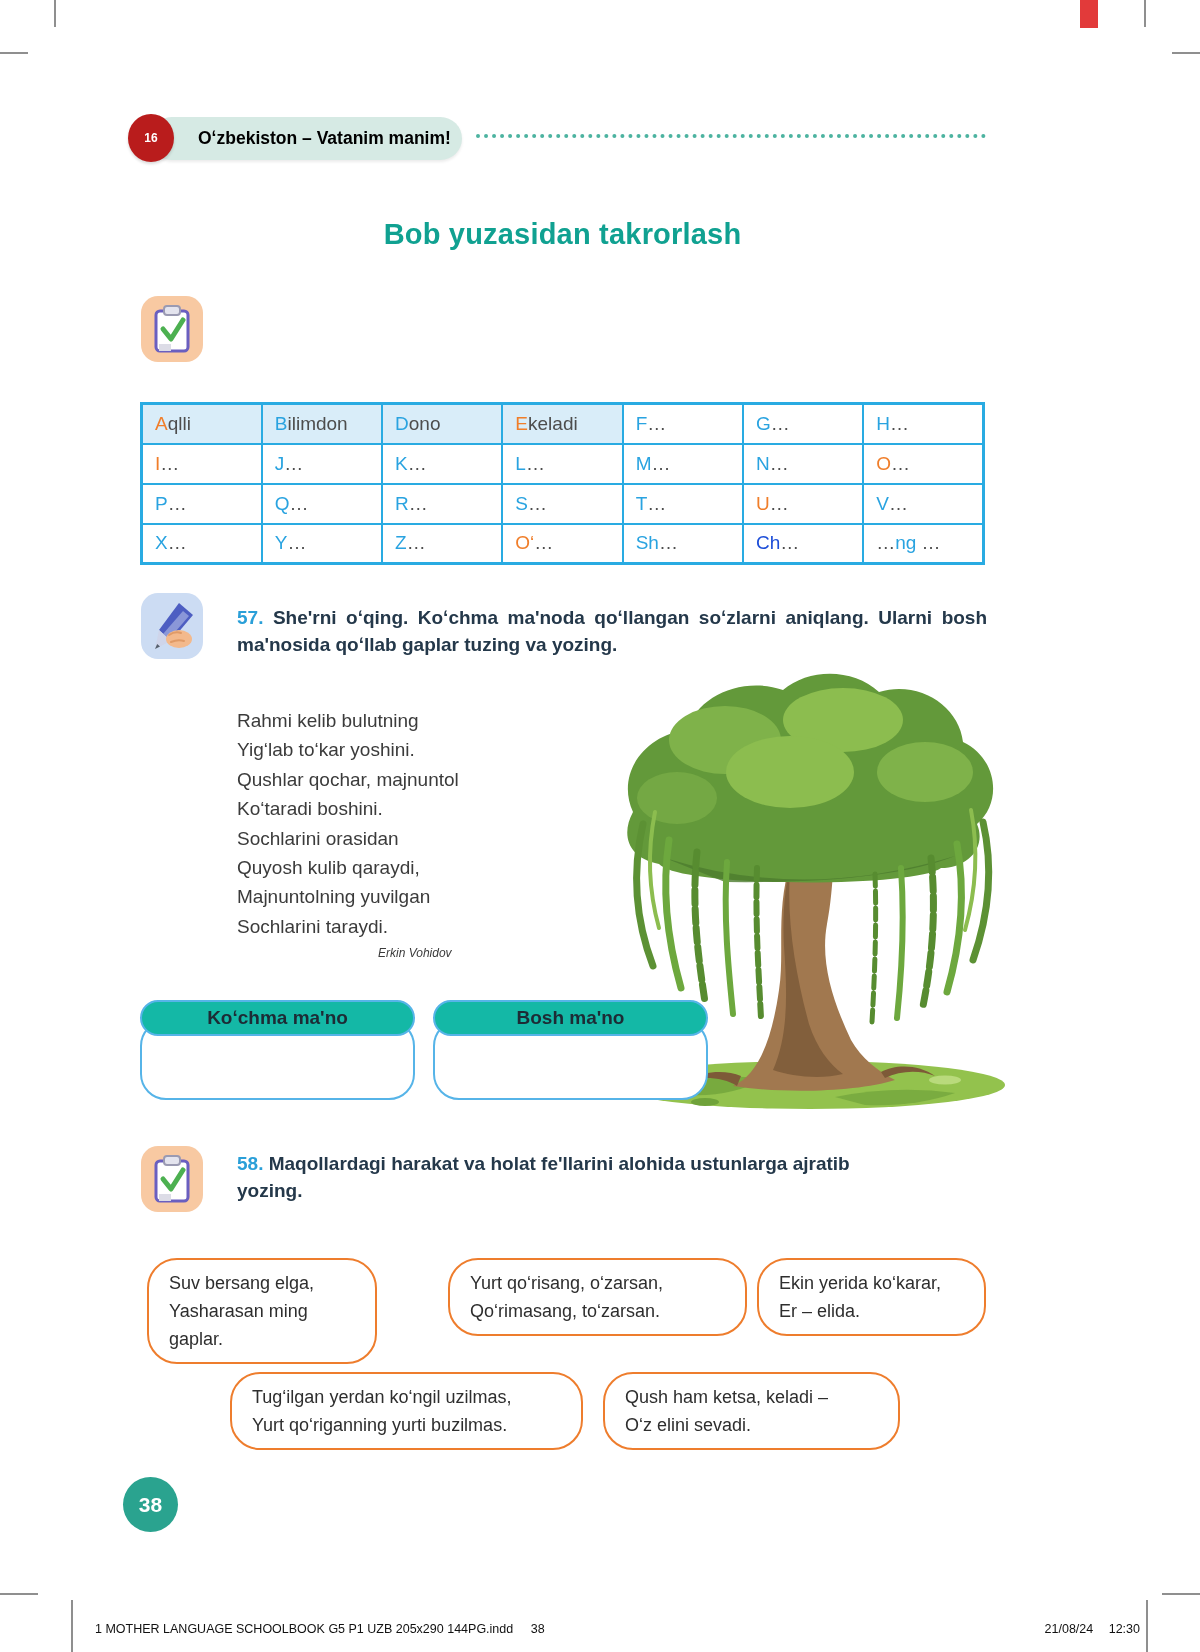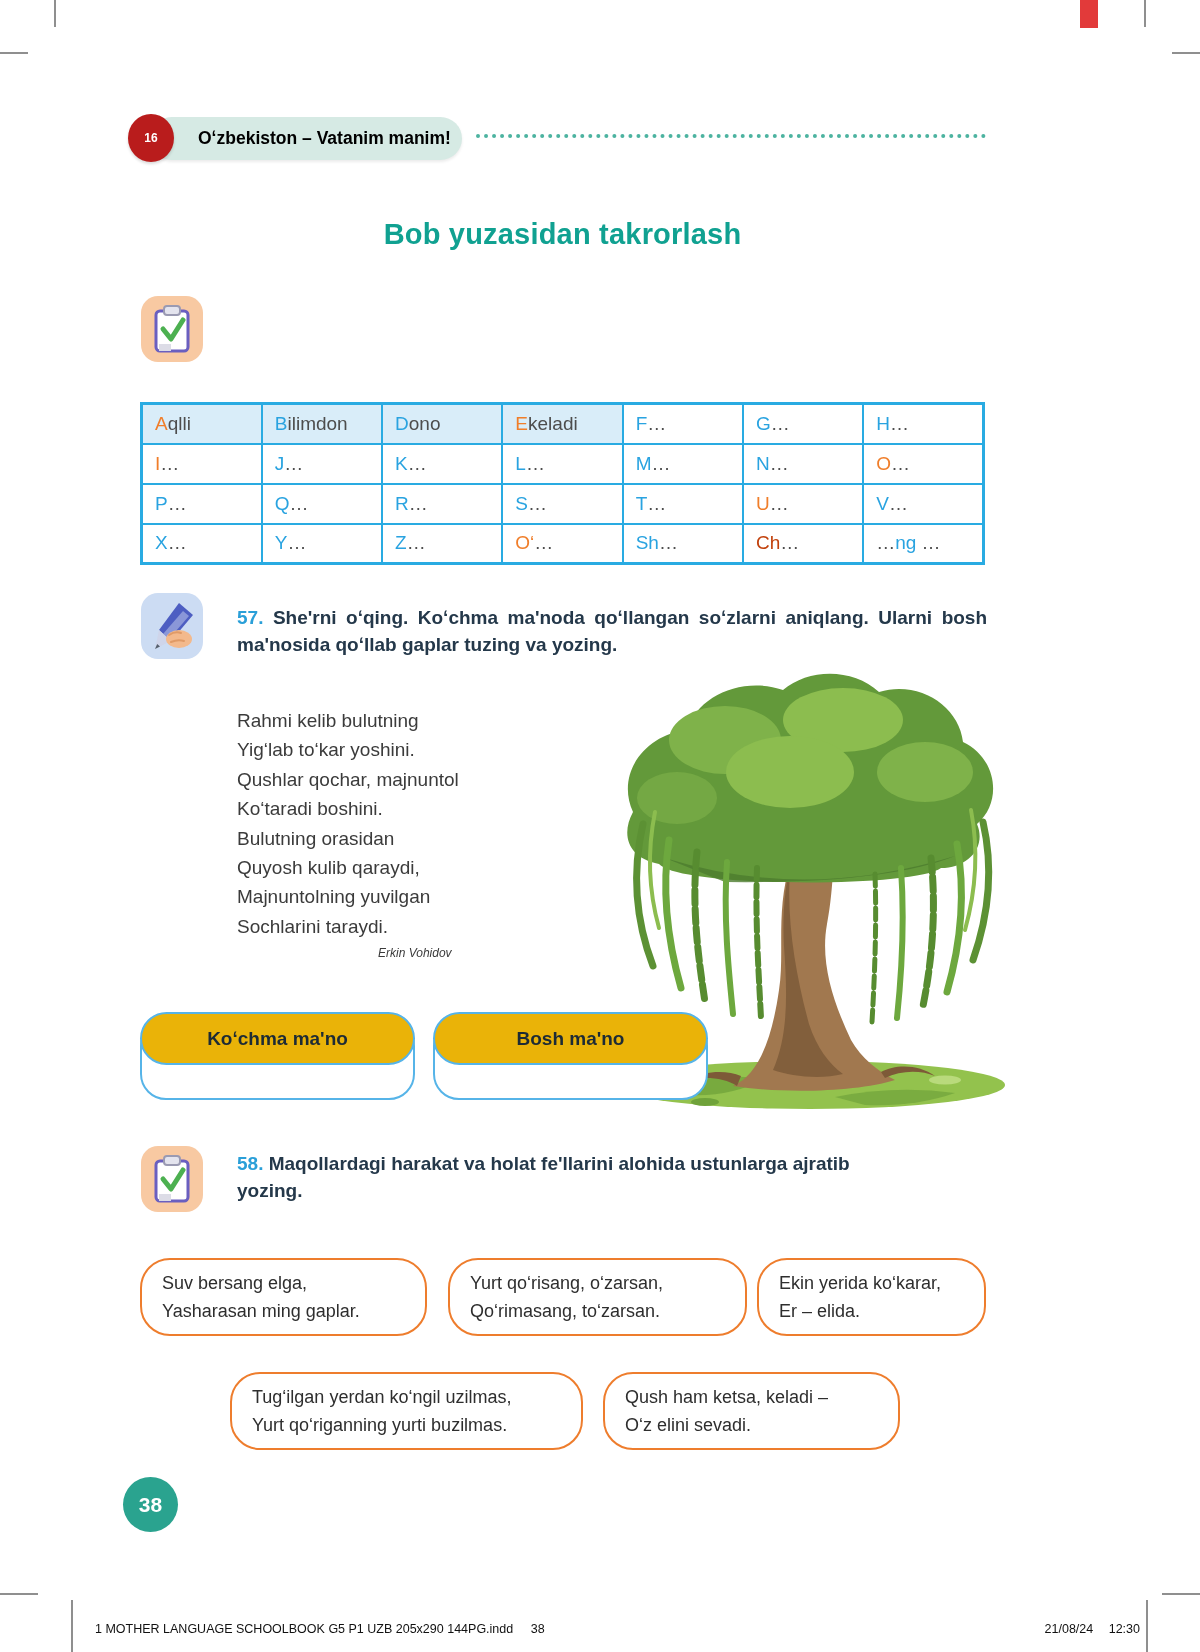--- a/index.html
+++ b/index.html
@@ -58,22 +58,22 @@
   .poem { left:237px; top:706px; font-size:19px; color:#3b3b3b; line-height:29.4px; }
   .poem-author { left:378px; top:946px; font-size:12px; font-style:italic; color:#3b3b3b; }
 
   
   .ansbox { width:275px; height:100px; }
   .ansbox .body {
     position:absolute; left:0; top:20px; width:275px; height:80px;
     background:#fff; border:2.5px solid #56b4e8; border-radius:26px;
   }
   .ansbox .pill {
-    position:absolute; left:0; top:12px; width:275px; height:53px;
-    background:#eab308; border:2.5px solid #56b4e8; border-radius:27px;
+    position:absolute; left:0; top:0; width:275px; height:36px;
+    background:#14b8a6; border:2.5px solid #56b4e8; border-radius:27px;
     display:flex; align-items:center; justify-content:center;
     font-size:19px; font-weight:bold; color:#1d2b35;
   }
 
   
   .bubble {
     background:#fff; border:2.5px solid #ee7d2d; border-radius:30px;
     padding:9px 20px; font-size:18px; color:#2e2e2e; line-height:28px;
   }
 
@@ -147,21 +147,21 @@
           <td><span style="color: rgb(41, 163, 224);">T</span><span class="dots">…</span></td>
           <td><span style="color: rgb(240, 126, 42);">U</span><span class="dots">…</span></td>
           <td><span style="color: rgb(41, 163, 224);">V</span><span class="dots">…</span></td>
         </tr>
         <tr>
           <td><span style="color: rgb(41, 163, 224);">X</span><span class="dots">…</span></td>
           <td><span style="color: rgb(41, 163, 224);">Y</span><span class="dots">…</span></td>
           <td><span style="color: rgb(41, 163, 224);">Z</span><span class="dots">…</span></td>
           <td><span style="color: rgb(240, 126, 42);">Oʻ</span><span class="dots">…</span></td>
           <td><span style="color: rgb(41, 163, 224);">Sh</span><span class="dots">…</span></td>
-          <td><span style="color: #c2410c;">Ch</span><span class="dots">…</span></td>
+          <td><span style="color: #1d4ed8;">Ch</span><span class="dots">…</span></td>
           <td><span class="dots">…</span><span style="color: rgb(41, 163, 224);">ng</span><span class="dots"> …</span></td>
         </tr>
       </tbody>
   </table>
 
   <div class="abs ex-icon blue" style="left:141px;top:593px">
     <svg width="46" height="50" viewBox="0 0 46 50">
       <path d="M30 2 L44 14 L22 40 L10 29 Z" fill="#4d5ec2"></path>
       <path d="M34 10 L40 15 L20 38 L14 33 Z" fill="#8a97d8"></path>
       <path d="M10 29 L22 40 L6 48 Z" fill="#cfd5ea"></path>
@@ -173,21 +173,21 @@
   <div class="abs ex-text" style="left:237px;top:604px;width:750px">
     <span class="ex-num">57.</span>
     <span>She'rni oʻqing. Koʻchma ma'noda qoʻllangan soʻzlarni aniqlang. Ularni bosh ma'nosida qoʻllab gaplar tuzing va yozing.</span>
   </div>
 
   <div class="abs poem">
     <div>Rahmi kelib bulutning</div>
     <div>Yigʻlab toʻkar yoshini.</div>
     <div>Qushlar qochar, majnuntol</div>
     <div>Koʻtaradi boshini.</div>
-    <div>Bulutning orasidan</div>
+    <div>Sochlarini orasidan</div>
     <div>Quyosh kulib qaraydi,</div>
     <div>Majnuntolning yuvilgan</div>
     <div>Sochlarini taraydi.</div>
   </div>
   <div class="abs poem-author">Erkin Vohidov</div>
 
   <svg class="abs" style="left:585px;top:662px" width="435" height="452" viewBox="0 0 435 452">
 
     <ellipse cx="225" cy="423" rx="195" ry="24" fill="#93c24d"></ellipse>
     <path d="M70 425 q50 -16 110 -8 q-35 18 -75 16 z" fill="#6fa23a" opacity="0.75"></path>
@@ -242,21 +242,21 @@
       <rect x="14" y="2" width="16" height="9" rx="3" fill="#e4e4ee" stroke="#9a9ab2" stroke-width="2"></rect>
       <path d="M13 25 l8 10 l12 -19" fill="none" stroke="#4cb050" stroke-width="5" stroke-linecap="round" stroke-linejoin="round"></path>
       <path d="M9 40 l12 0 l0 7 l-12 0 z" fill="#dcdce6"></path>
     </svg>
   </div>
   <div class="abs ex-text" style="left:237px;top:1150px;width:660px;text-align:left">
     <span class="ex-num">58.</span>
     <span>Maqollardagi harakat va holat fe'llarini alohida ustunlarga ajratib yozing.</span>
   </div>
 
-  <div class="abs bubble" style="left:140px;top:1258px;width:287px">
+  <div class="abs bubble" style="left:147px;top:1258px;width:230px">
     <div>Suv bersang elga,</div>
     <div>Yasharasan ming gaplar.</div>
   </div>
   <div class="abs bubble" style="left:448px;top:1258px;width:299px">
     <div>Yurt qoʻrisang, oʻzarsan,</div>
     <div>Qoʻrimasang, toʻzarsan.</div>
   </div>
   <div class="abs bubble" style="left:757px;top:1258px;width:229px">
     <div>Ekin yerida koʻkarar,</div>
     <div>Er – elida.</div>

